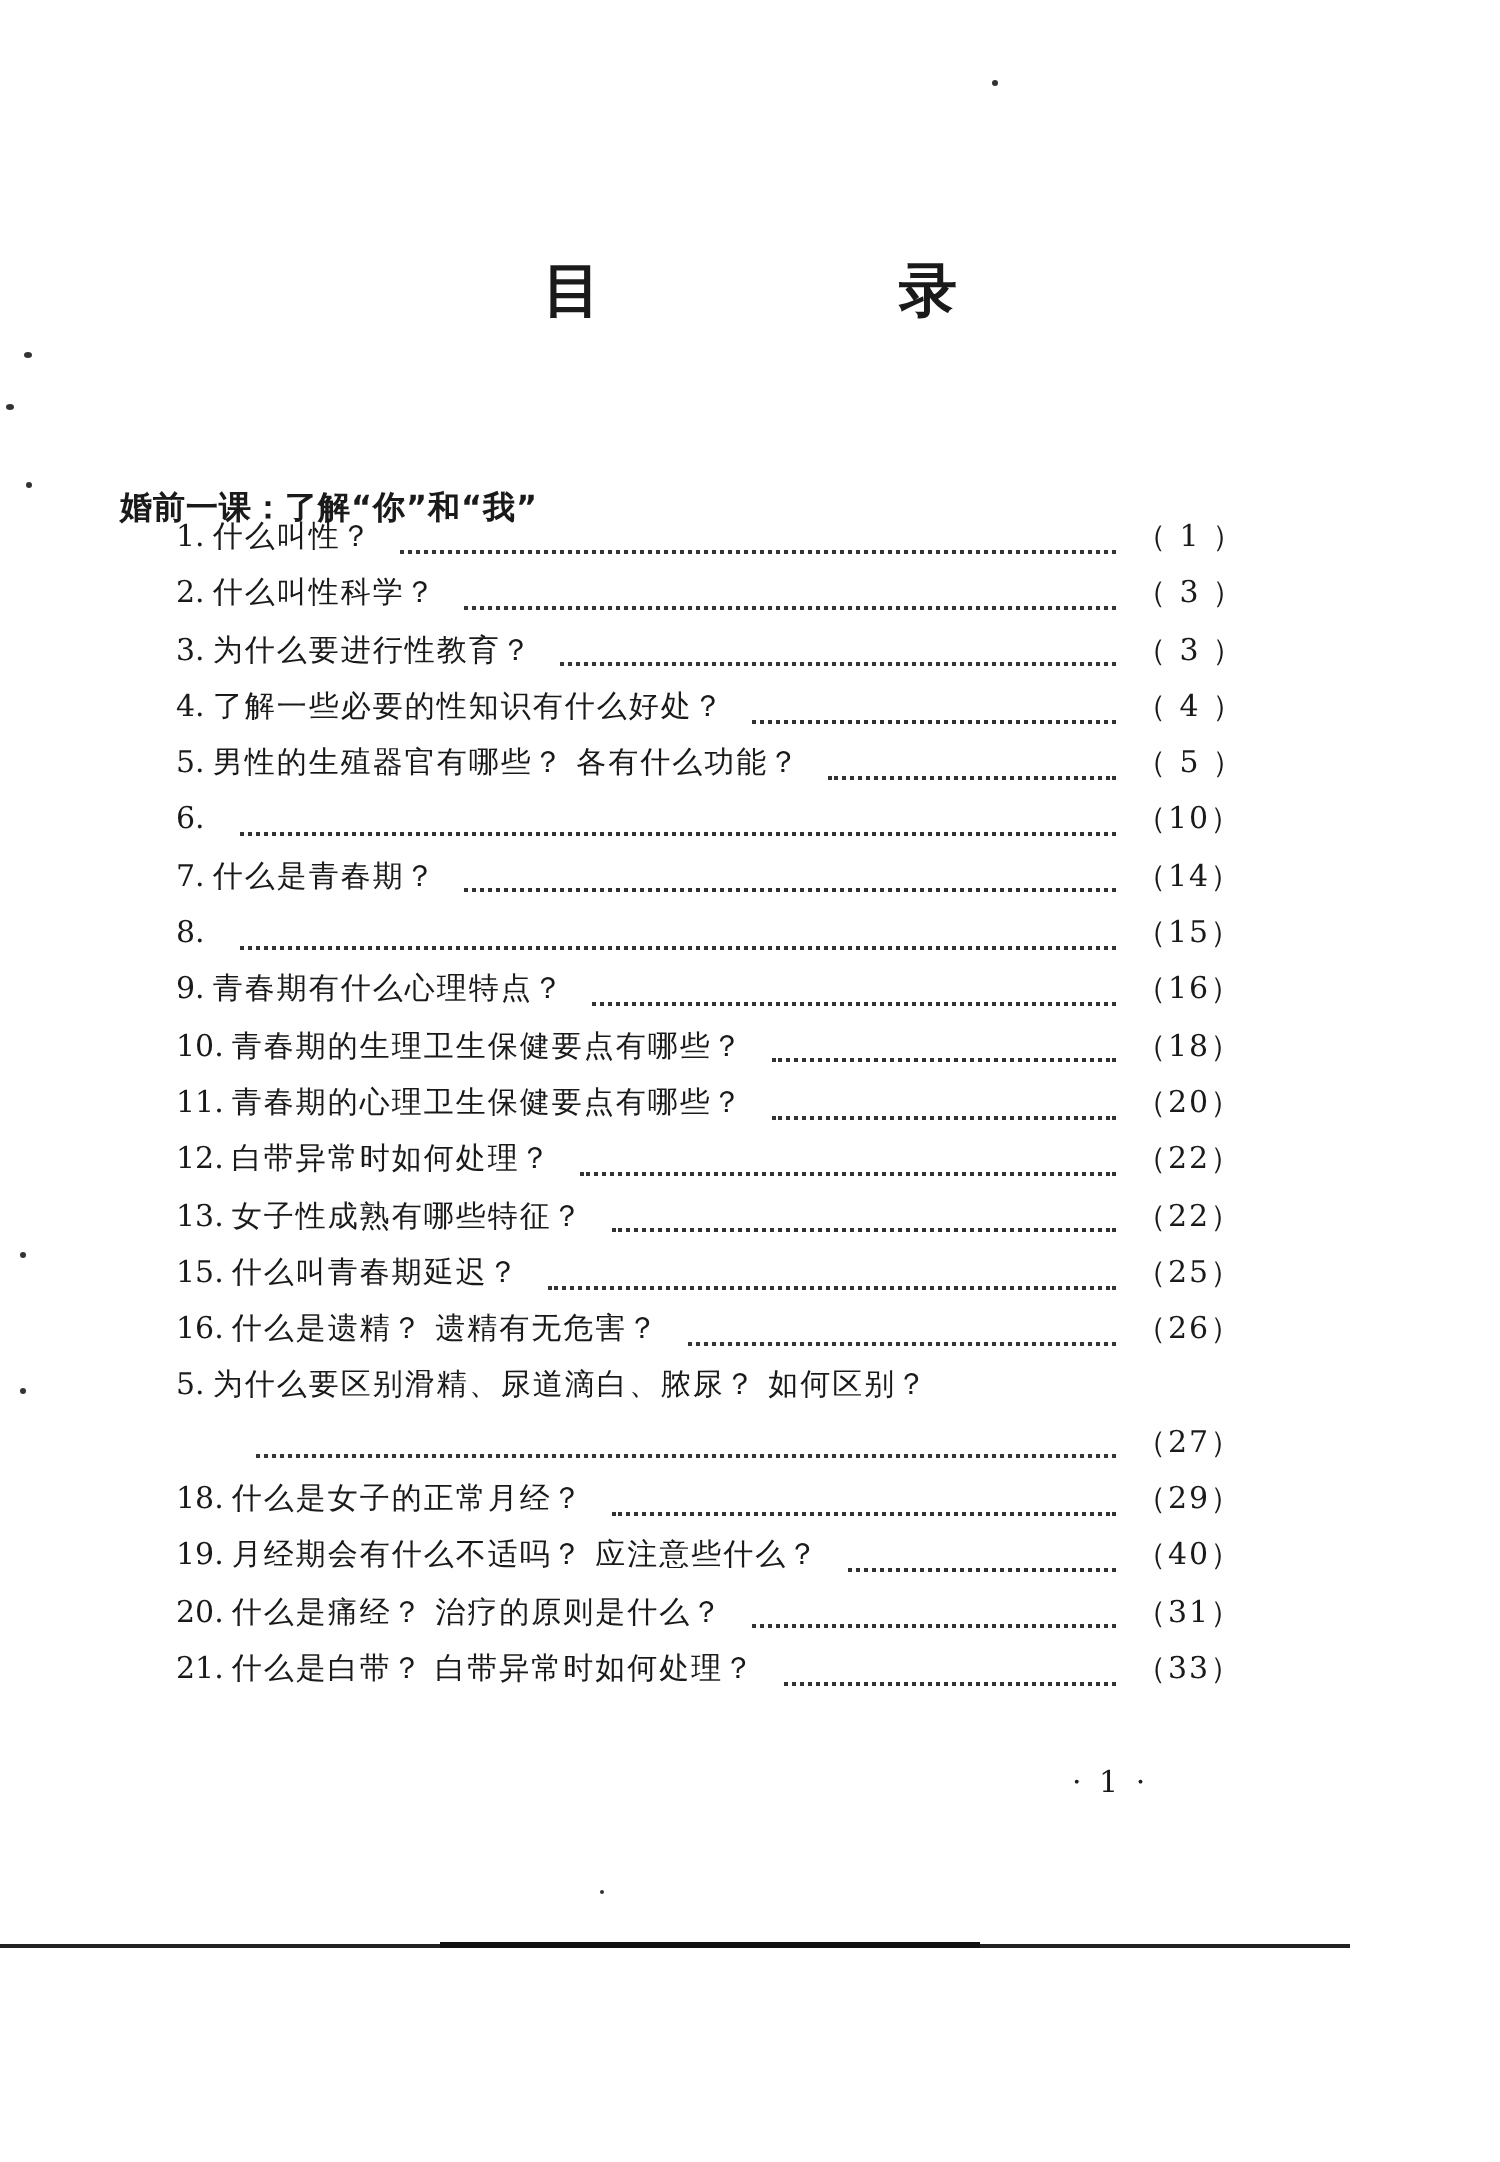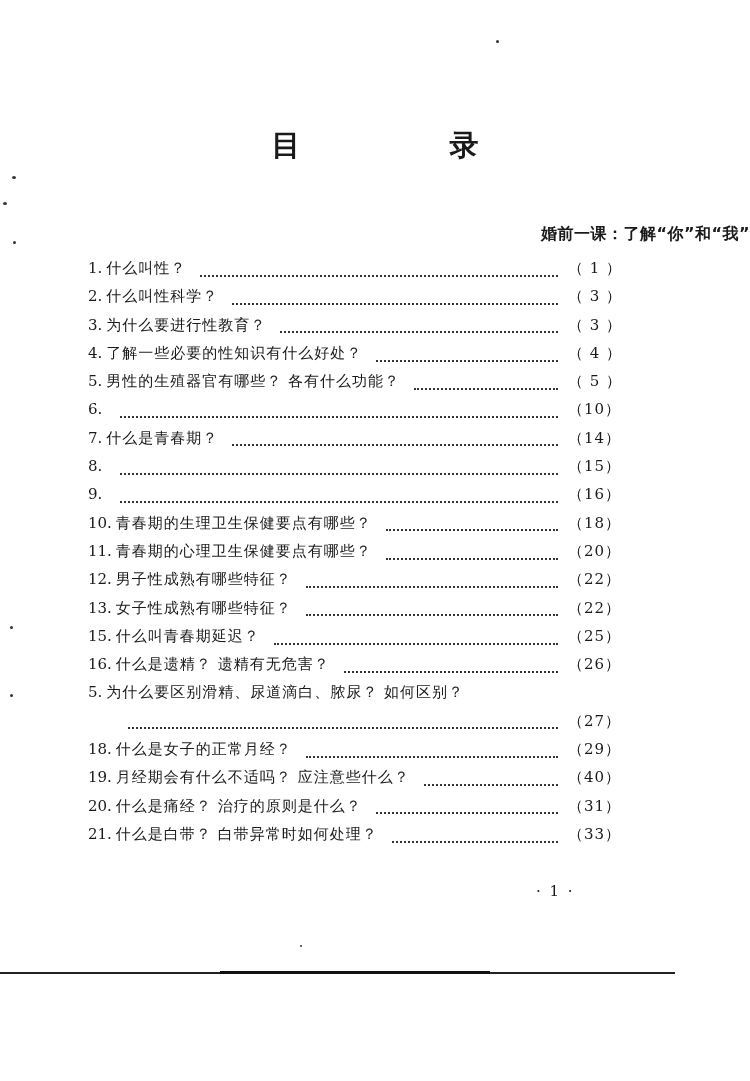--- a/index.html
+++ b/index.html
@@ -6,21 +6,21 @@
   body {
     width: 750px; height: 1081px; background: #ffffff; position: relative; overflow: hidden;
     font-family: "DejaVu Serif", "Liberation Serif", serif; color: #1a1a1a;
   }
   .page-title {
     position: absolute; top: 126px; left: 0; width: 100%; text-align: center;
     font-family: Liberation Mono, monospace; font-weight: bold; font-size: 29px; letter-spacing: 60px;
     padding-left: 60px; box-sizing: border-box;
   }
   .section-heading {
-    position: absolute; top: 224px; left: 0; width: 100%; text-align: right;
+    position: absolute; top: 244px; left: 0; width: 100%; text-align: left;
     font-family: "DejaVu Sans", sans-serif; font-weight: bold; font-size: 16px; letter-spacing: 0.5px;
     padding-left: 60px; box-sizing: border-box;
   }
   .toc {
     position: absolute; top: 259px; left: 88px; width: 520px;
   }
   .toc-row {
     display: flex; align-items: baseline; height: 28.3px; font-size: 15px; white-space: nowrap;
   }
   .toc-row .num { flex: 0 0 auto; margin-right: 4px; }
@@ -90,38 +90,39 @@
       <span class="leader"></span>
       <span class="page">（14）</span>
     </div>
   <div class="toc-row">
       <span class="num">8.</span>
       <span class="leader"></span>
       <span class="page">（15）</span>
     </div>
   <div class="toc-row">
       <span class="num">9.</span>
+      <span class="title">青春期有什么心理特点？</span>
       <span class="leader"></span>
       <span class="page">（16）</span>
     </div>
   <div class="toc-row">
       <span class="num">10.</span>
       <span class="title">青春期的生理卫生保健要点有哪些？</span>
       <span class="leader"></span>
       <span class="page">（18）</span>
     </div>
   <div class="toc-row">
       <span class="num">11.</span>
       <span class="title">青春期的心理卫生保健要点有哪些？</span>
       <span class="leader"></span>
       <span class="page">（20）</span>
     </div>
   <div class="toc-row">
       <span class="num">12.</span>
-      <span class="title">男子性成熟有哪些特征？</span>
+      <span class="title">白带异常时如何处理？</span>
       <span class="leader"></span>
       <span class="page">（22）</span>
     </div>
   <div class="toc-row">
       <span class="num">13.</span>
       <span class="title">女子性成熟有哪些特征？</span>
       <span class="leader"></span>
       <span class="page">（22）</span>
     </div>
   <div class="toc-row">

